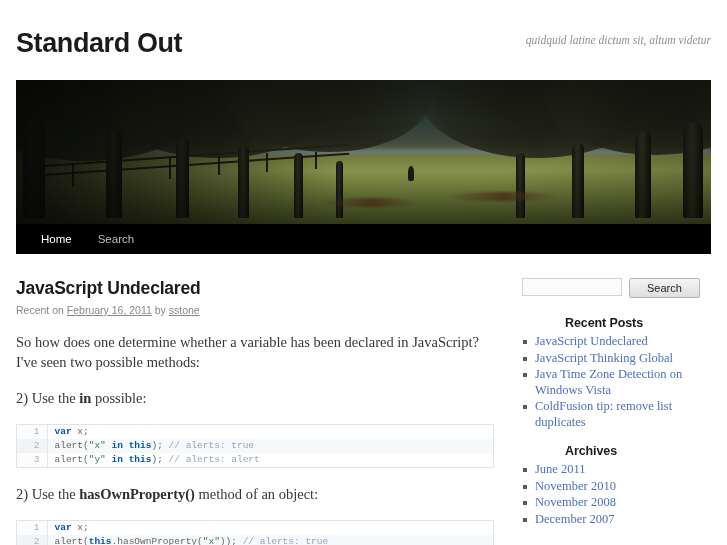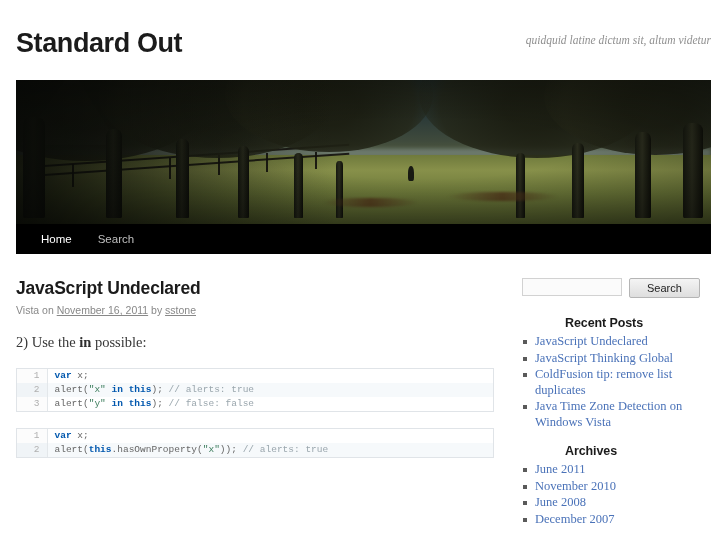--- a/index.html
+++ b/index.html
@@ -317,45 +317,47 @@
     <a href="#">Search</a>
   </div>
 
   <div class="wrap">
 
     <div class="content">
 
       <h2 class="post-title">JavaScript Undeclared</h2>
 
       <div class="post-meta">
-        <span>Vista on </span><a href="#">November 16, 2011</a><span> by </span><a href="#">sstone</a>
+        <span>Recent on </span><a href="#">February 16, 2011</a><span> by </span><a href="#">sstone</a>
       </div>
 
+      <p class="p">So how does one determine whether a variable has been declared in JavaScript? I've seen two possible methods:</p>
 
       <p class="p"><span>2) Use the </span><b>in</b><span> possible:</span></p>
 
       <div class="codebox">
         <table>
             <tbody>
               <tr class="codeline">
                 <td class="gutter">1</td>
                 <td class="code"><span class="kw">var </span><span class="fn">x;</span></td>
               </tr>
               <tr class="codeline alt">
                 <td class="gutter">2</td>
                 <td class="code"><span class="fn">alert(</span><span class="str">"x"</span><span class="kw"> in this</span><span class="fn">); </span><span class="com">// alerts: true</span></td>
               </tr>
               <tr class="codeline">
                 <td class="gutter">3</td>
-                <td class="code"><span class="fn">alert(</span><span class="str">"y"</span><span class="kw"> in this</span><span class="fn">); </span><span class="com">// false: false</span></td>
+                <td class="code"><span class="fn">alert(</span><span class="str">"y"</span><span class="kw"> in this</span><span class="fn">); </span><span class="com">// alerts: alert</span></td>
               </tr>
             </tbody>
           </table>
       </div>
 
+      <p class="p"><span>2) Use the </span><b>hasOwnProperty()</b><span> method of an object:</span></p>
 
       <div class="codebox">
         <table>
             <tbody>
               <tr class="codeline">
                 <td class="gutter">1</td>
                 <td class="code"><span class="kw">var </span><span class="fn">x;</span></td>
               </tr>
               <tr class="codeline alt">
                 <td class="gutter">2</td>
@@ -373,30 +375,30 @@
         <input type="text" placeholder="" style="">
         <button>Search</button>
       </div>
 
       <div id="widgets">
           <div class="widget">
             <div class="widget-title">Recent Posts</div>
             <ul>
               <li><a href="#">JavaScript Undeclared</a></li>
               <li><a href="#">JavaScript Thinking Global</a></li>
+              <li><a href="#">Java Time Zone Detection on Windows Vista</a></li>
               <li><a href="#">ColdFusion tip: remove list duplicates</a></li>
-              <li><a href="#">Java Time Zone Detection on Windows Vista</a></li>
             </ul>
           </div>
           <div class="widget">
             <div class="widget-title">Archives</div>
             <ul>
               <li><a href="#">June 2011</a></li>
               <li><a href="#">November 2010</a></li>
-              <li><a href="#">June 2008</a></li>
+              <li><a href="#">November 2008</a></li>
               <li><a href="#">December 2007</a></li>
             </ul>
           </div>
         </div>
 
     </div>
 
   </div>
 </div>
 

